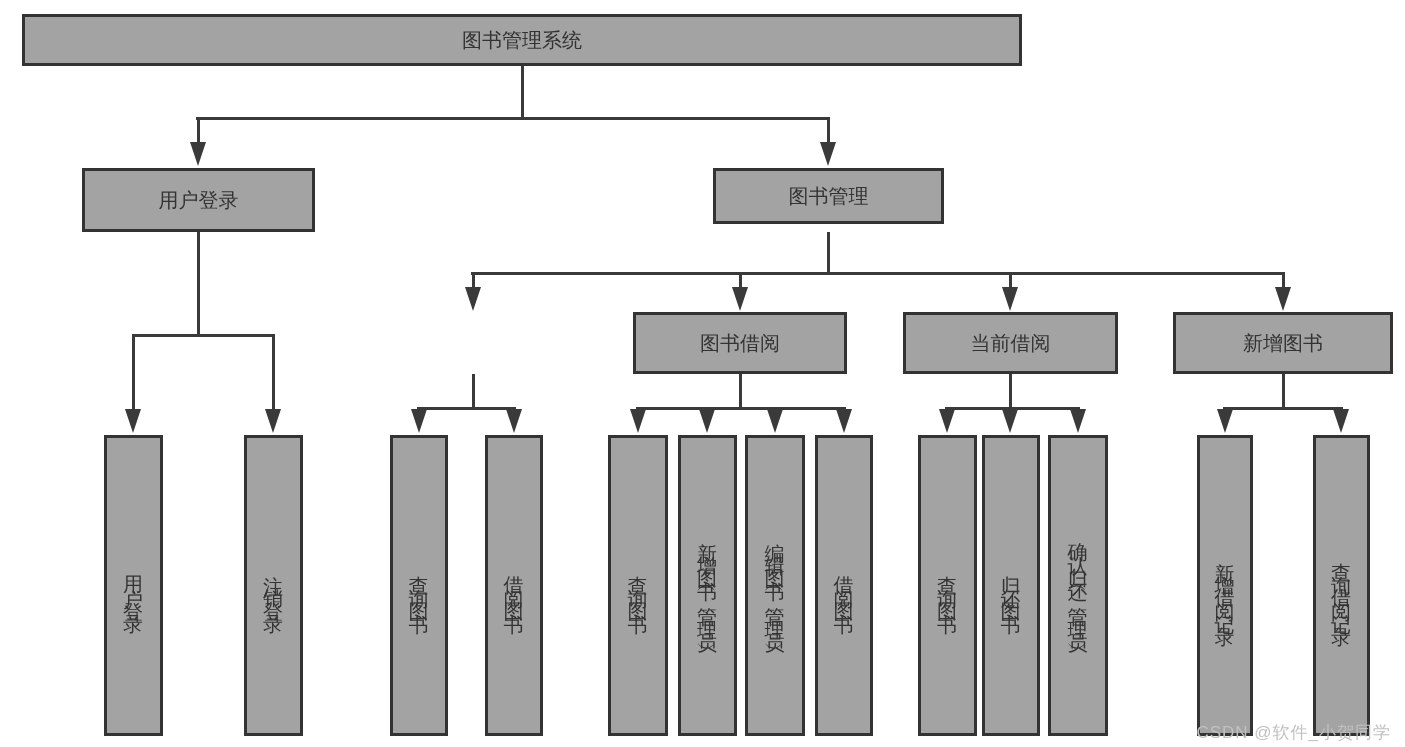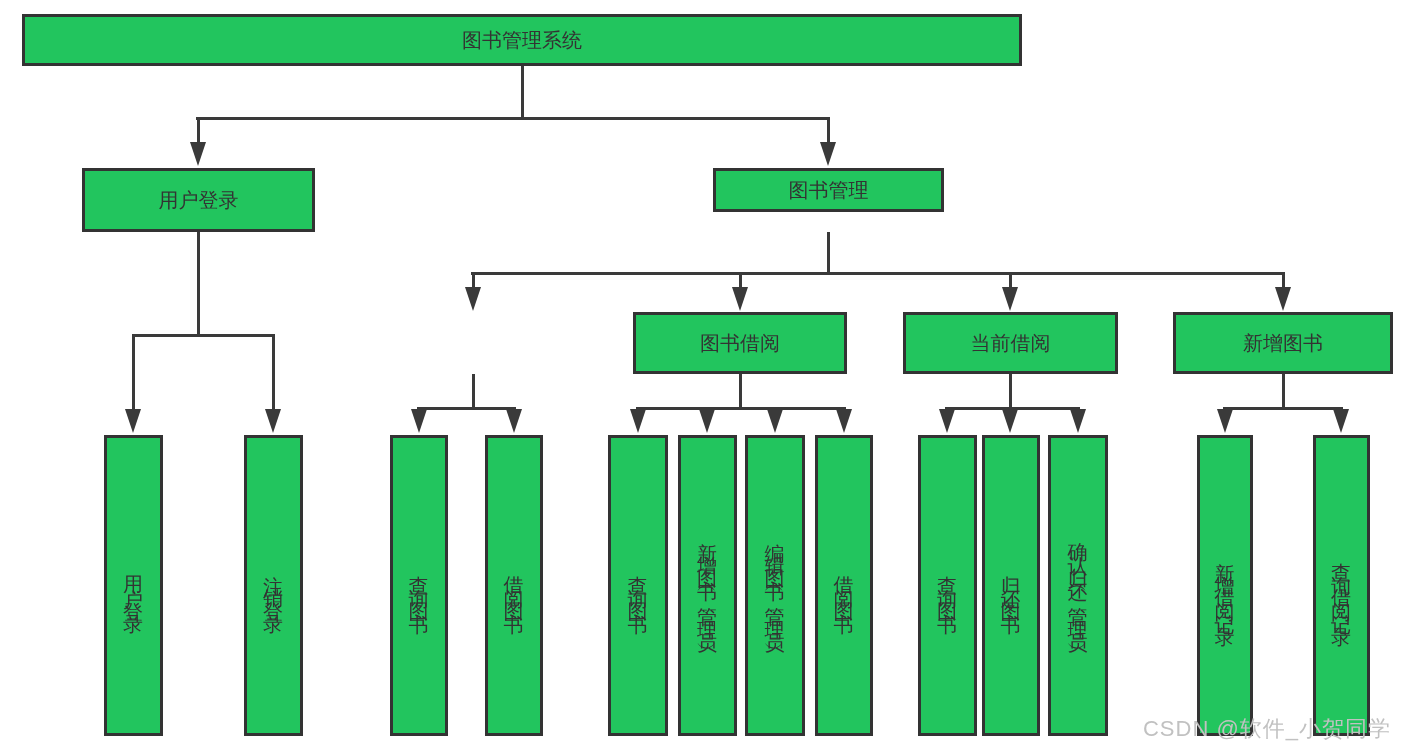--- a/index.html
+++ b/index.html
@@ -12,21 +12,21 @@
     position: relative;
     width: 1405px;
     height: 747px;
     background: var(--bg, #ffffff);
     overflow: hidden;
   }
   .node {
     position: absolute;
     box-sizing: border-box;
     border: 3px solid var(--border, #333333);
-    background: #22c55e;
+    background: #a3a3a3;
     display: flex;
     align-items: center;
     justify-content: center;
     color: var(--text, #333333);
     font-size: 20px;
     z-index: 2;
   }
   .node.vert {
     writing-mode: vertical-rl;
     text-orientation: upright;
@@ -50,38 +50,38 @@
     height: 0;
     border-left: 8px solid transparent;
     border-right: 8px solid transparent;
     border-top: 24px solid var(--line, #3a3a3a);
     z-index: 1;
   }
   #watermark {
     position: absolute;
     right: 14px;
     bottom: 3px;
-    font-size: 22px;
+    font-size: 17px;
     letter-spacing: 1px;
     z-index: 5;
     color: #c1c1c1;
   }
 </style>
 </head>
 <body>
 
 <div id="stage">
   <span id="watermark" style="color: rgb(193, 193, 193);">CSDN @软件_小贺同学</span>
 <div class="node" style="left: 22px; top: 14px; width: 1000px; height: 52px;">
       <span class="lbl">图书管理系统</span>
     </div>
     <div class="node" style="left: 82px; top: 168px; width: 233px; height: 64px;">
       <span class="lbl">用户登录</span>
     </div>
-    <div class="node" style="left: 713px; top: 168px; width: 231px; height: 44px;">
+    <div class="node" style="left: 713px; top: 168px; width: 231px; height: 56px;">
       <span class="lbl">图书管理</span>
     </div>
     <div class="node" style="left: 903px; top: 312px; width: 215px; height: 62px;">
       <span class="lbl">当前借阅</span>
     </div>
     <div class="node" style="left: 633px; top: 312px; width: 214px; height: 62px;">
       <span class="lbl">图书借阅</span>
     </div>
     <div class="node" style="left: 1173px; top: 312px; width: 220px; height: 62px;">
       <span class="lbl">新增图书</span>

